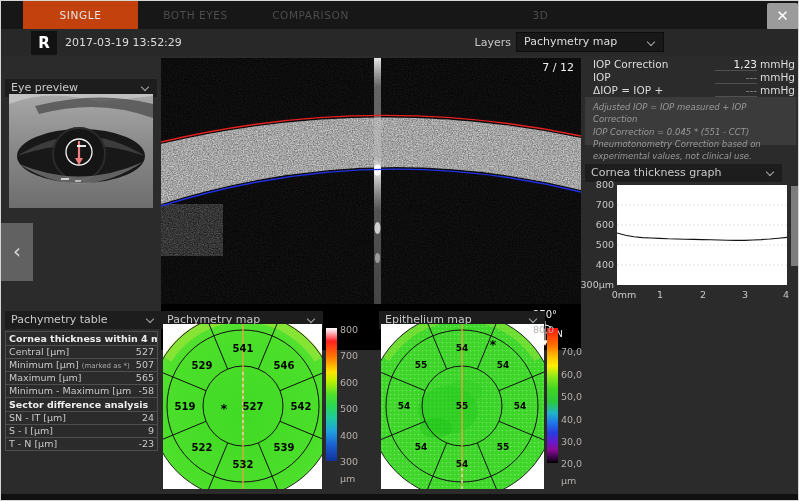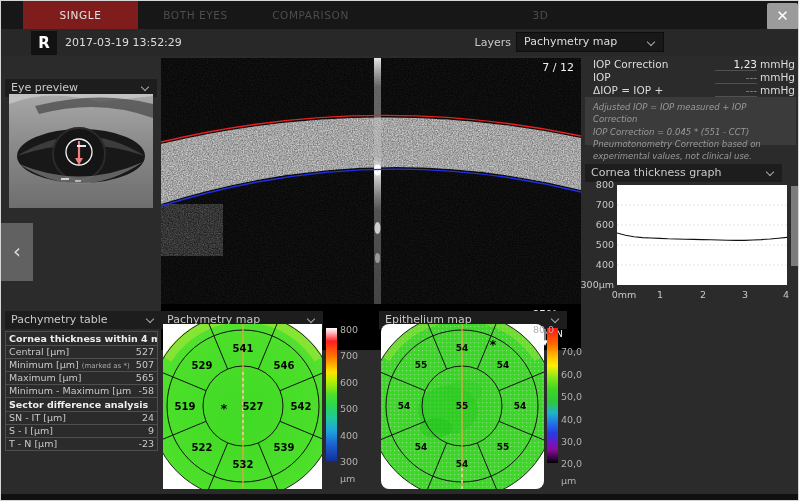--- a/index.html
+++ b/index.html
@@ -8,21 +8,21 @@
     position:relative; width:799px; height:501px;
     background:#2b2b2b; overflow:hidden;
     font-family:"DejaVu Sans","Liberation Sans",sans-serif;
     border:1px solid #d6d6d6;
     color:#ddd;
   }
   
   .tabbar { position:absolute; left:0; top:0; width:799px; height:28px; background:#171717; }
   .tab { position:absolute; top:0; height:28px; width:115px; line-height:28px;
          text-align:center; font-size:10.5px; letter-spacing:.6px; color:#4d4d4d; cursor:default; }
-  .tab.active { background:#7f1d1d; color:#e3e3e3; }
+  .tab.active { background:#c2410c; color:#e3e3e3; }
   .close-btn { position:absolute; top:2px; right:2px; width:31px; height:27px; background:#9b9b9b;
                border-radius:2px; color:#fff; font-size:15px; text-align:center; line-height:27px; }
   
   .headerbar { position:absolute; left:0; top:28px; width:799px; height:27px; background:#282828; }
   .r-badge { position:absolute; left:30px; top:30px; width:26px; height:24px; background:#121212;
              color:#fff; font-weight:bold; font-size:15px; text-align:center; line-height:24px; }
   .datetime { position:absolute; left:64px; top:35px; font-size:11px; color:#dcdcdc; }
   .layers-label { position:absolute; left:455px; top:35px; width:55px; text-align:right; font-size:11px; color:#c8c8c8; }
   .layers-dd { position:absolute; left:515px; top:31px; width:148px; height:20px; background:#181818;
                border:1px solid #0d0d0d; font-size:11px; color:#ddd; line-height:18px; padding-left:7px; }
@@ -321,25 +321,25 @@
   </div>
   <div class="cbar pachy"></div>
   <div class="cbar-lab" style="left:339px; top:328px">800</div>
   <div class="cbar-lab" style="left:339px; top:354px">700</div>
   <div class="cbar-lab" style="left:339px; top:381px">600</div>
   <div class="cbar-lab" style="left:339px; top:407px">500</div>
   <div class="cbar-lab" style="left:339px; top:434px">400</div>
   <div class="cbar-lab" style="left:339px; top:460px">300</div>
   <div class="cbar-lab" style="left:339px; top:477px">µm</div>
 
-  <div class="dd-header" style="left:378px; top:310px; width:188px;">
+  <div class="dd-header" style="left:378px; top:310px; width:166px;">
     <span>Epithelium map</span>
     <span class="chev"></span>
   </div>
-  <div class="map-box" style="left:380px; width:163px;border-radius:8px;">
+  <div class="map-box" style="left:380px; width:163px;">
     <svg width="163" height="165" viewBox="0 0 163 165">
       <defs>
         <radialGradient id="egrad" cx="0.5" cy="0.5" r="0.7">
           <stop offset="0" stop-color="#38d226"></stop>
             <stop offset="0.7" stop-color="#3fd72a"></stop>
           <stop offset="1" stop-color="#55e034"></stop>
         </radialGradient>
         <pattern id="dots" width="4" height="4" patternUnits="userSpaceOnUse">
           <rect width="4" height="4" fill="none"></rect>
           <rect x="0" y="0" width="1.2" height="1.2" fill="#ffffff" opacity="0.35"></rect>

